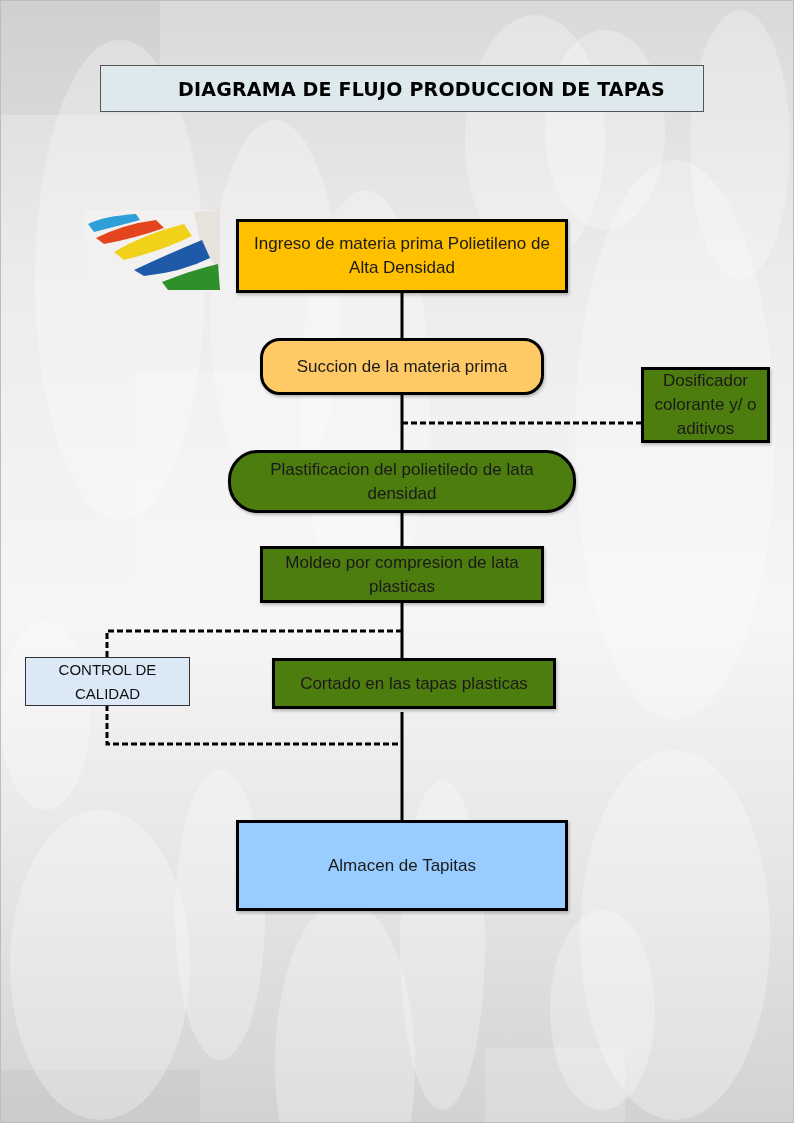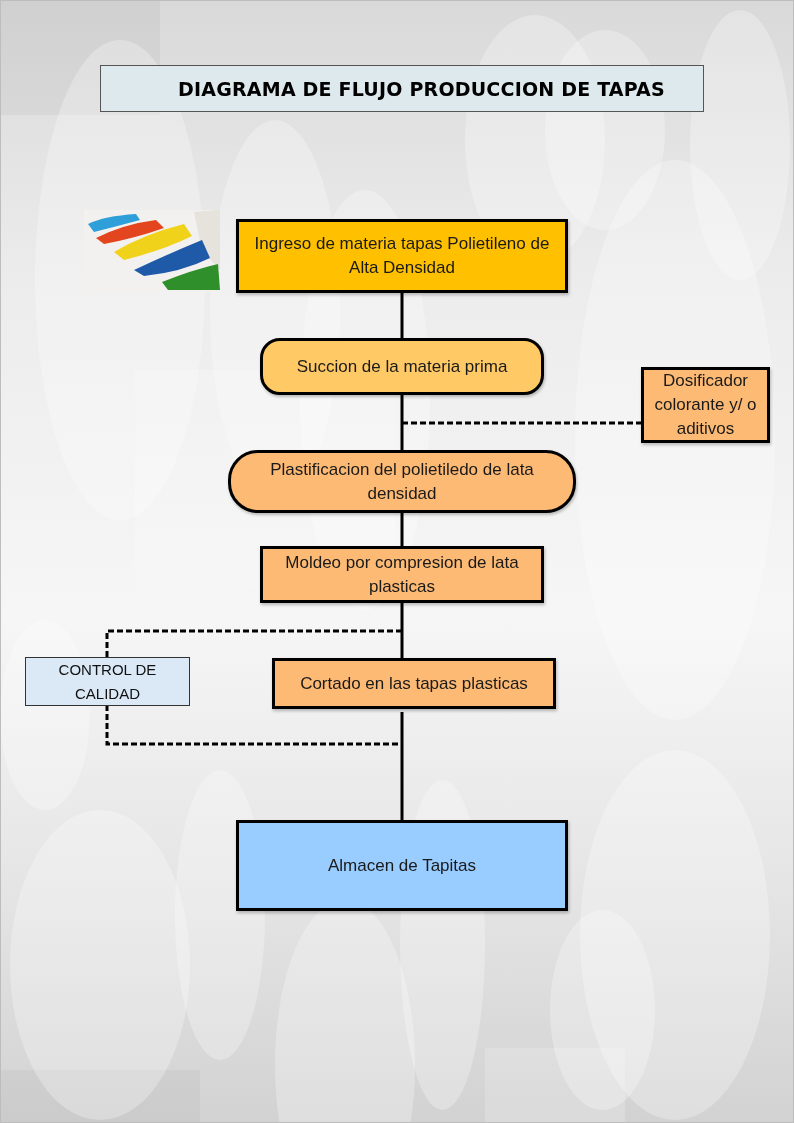--- a/index.html
+++ b/index.html
@@ -21,21 +21,21 @@
   .title-box span { font-weight: bold; font-size: 19px; color: #000; letter-spacing: 0.2px; font-family: "DejaVu Sans", sans-serif; }
 
   .box {
     position: absolute; box-sizing: border-box; border: 3px solid #000;
     display: flex; align-items: center; justify-content: center; text-align: center;
     font-size: 17px; line-height: 24px; color: #1a1a1a; padding: 0 6px;
     box-shadow: 1px 2px 3px rgba(0,0,0,0.25);
   }
   .orange { background: #ffc000; }
   .lorange { background: #ffc966; border-radius: 20px; }
-  .green { background: #fdba74; }
+  .green { background: #4d7c0f; }
   .blue { background: #99ccff; }
   .thin { border: 1px solid #333; box-shadow: none; }
   .ltblue { background: #dbe9f7; font-size: 15px; color: #111; }
 
   svg.lines { position: absolute; inset: 0; }
   .photo { position: absolute; left: 84px; top: 210px; width: 136px; height: 82px; background: #f4f2f1; overflow: hidden; }
 </style>
 </head>
 <body>
 
@@ -81,21 +81,21 @@
   <line x1="402" y1="394" x2="402" y2="450" stroke="#000" stroke-width="3"></line>
   <line x1="402" y1="512" x2="402" y2="546" stroke="#000" stroke-width="3"></line>
   <line x1="402" y1="602" x2="402" y2="658" stroke="#000" stroke-width="3"></line>
   <line x1="402" y1="712" x2="402" y2="820" stroke="#000" stroke-width="3"></line>
   <line x1="402" y1="423" x2="641" y2="423" stroke="#000" stroke-width="3" stroke-dasharray="6,3"></line>
   <polyline points="402,631 107,631 107,657" fill="none" stroke="#000" stroke-width="3" stroke-dasharray="6,3"></polyline>
   <polyline points="107,705 107,744 402,744" fill="none" stroke="#000" stroke-width="3" stroke-dasharray="6,3"></polyline>
 </svg>
 
 <div class="box orange" style="left:236px;top:219px;width:332px;height:74px;">
-  <span>Ingreso de materia tapas Polietileno de Alta Densidad</span>
+  <span>Ingreso de materia prima Polietileno de Alta Densidad</span>
 </div>
 
 <div class="box lorange" style="left:260px;top:338px;width:284px;height:57px;">
   <span>Succion de la materia prima</span>
 </div>
 
 <div class="box green" style="left:641px;top:367px;width:129px;height:76px;font-size:17px;line-height:24px;padding:0 4px;">
   <span>Dosificador colorante y/ o aditivos</span>
 </div>
 

